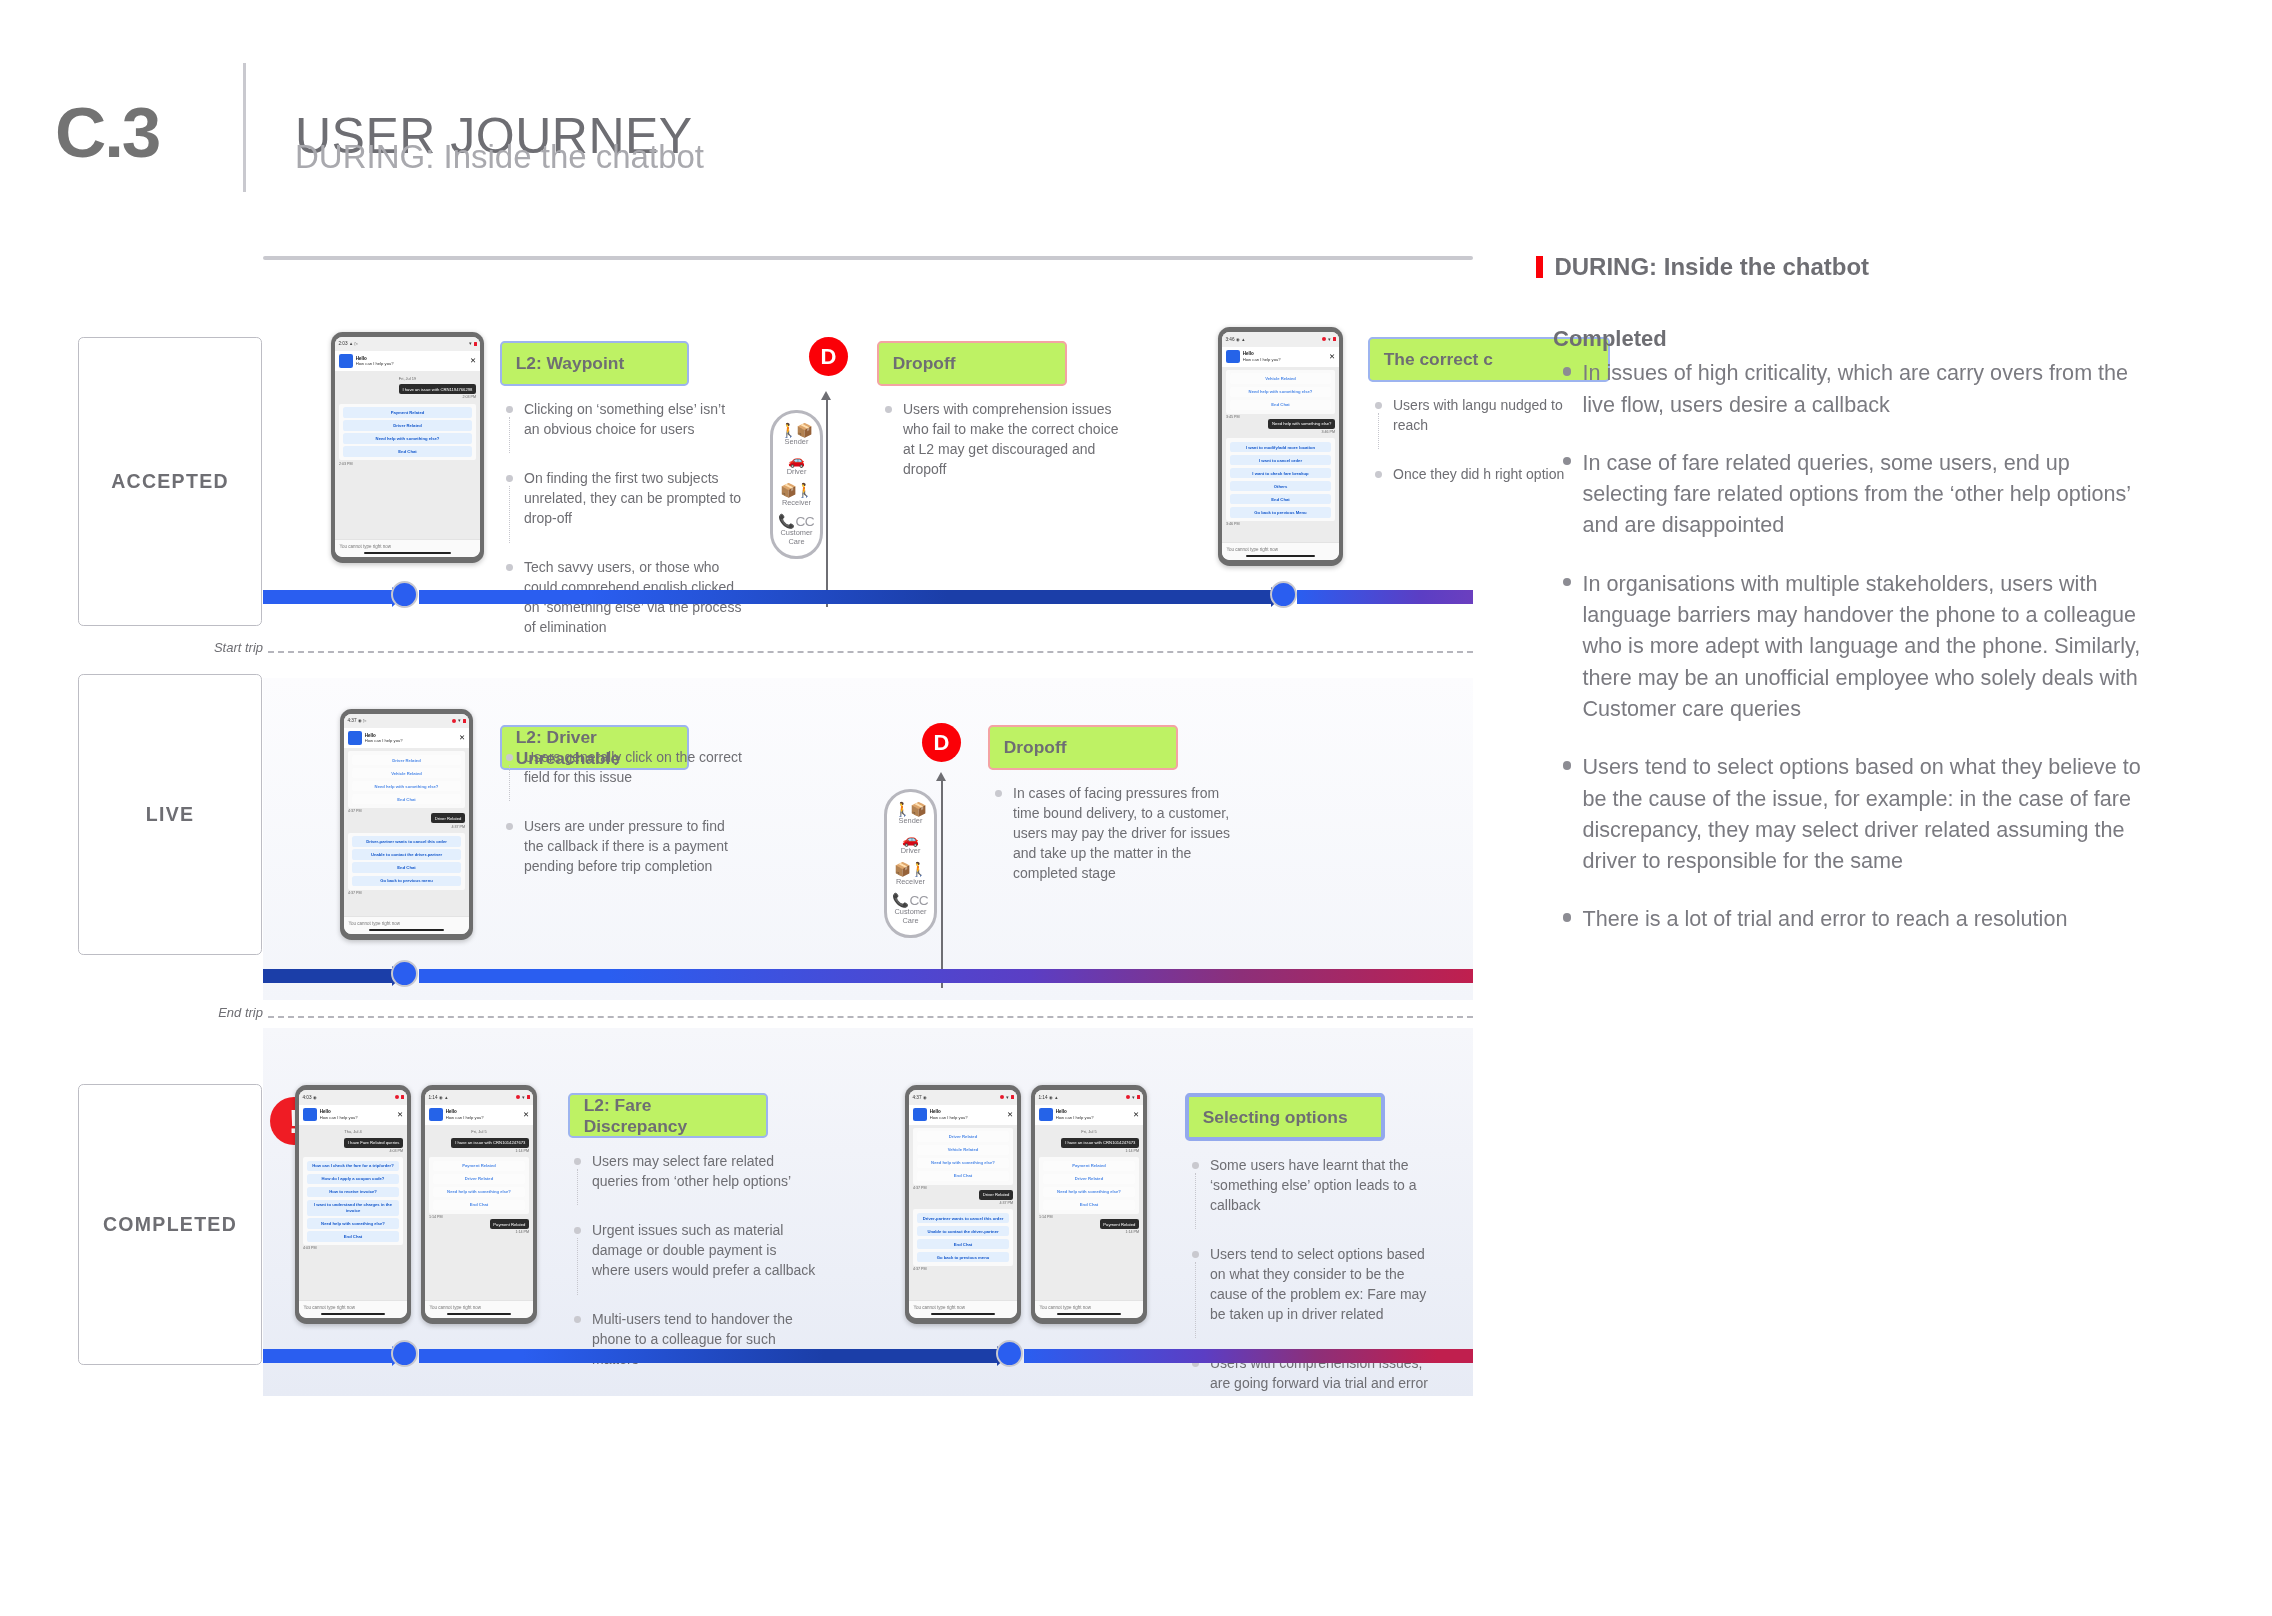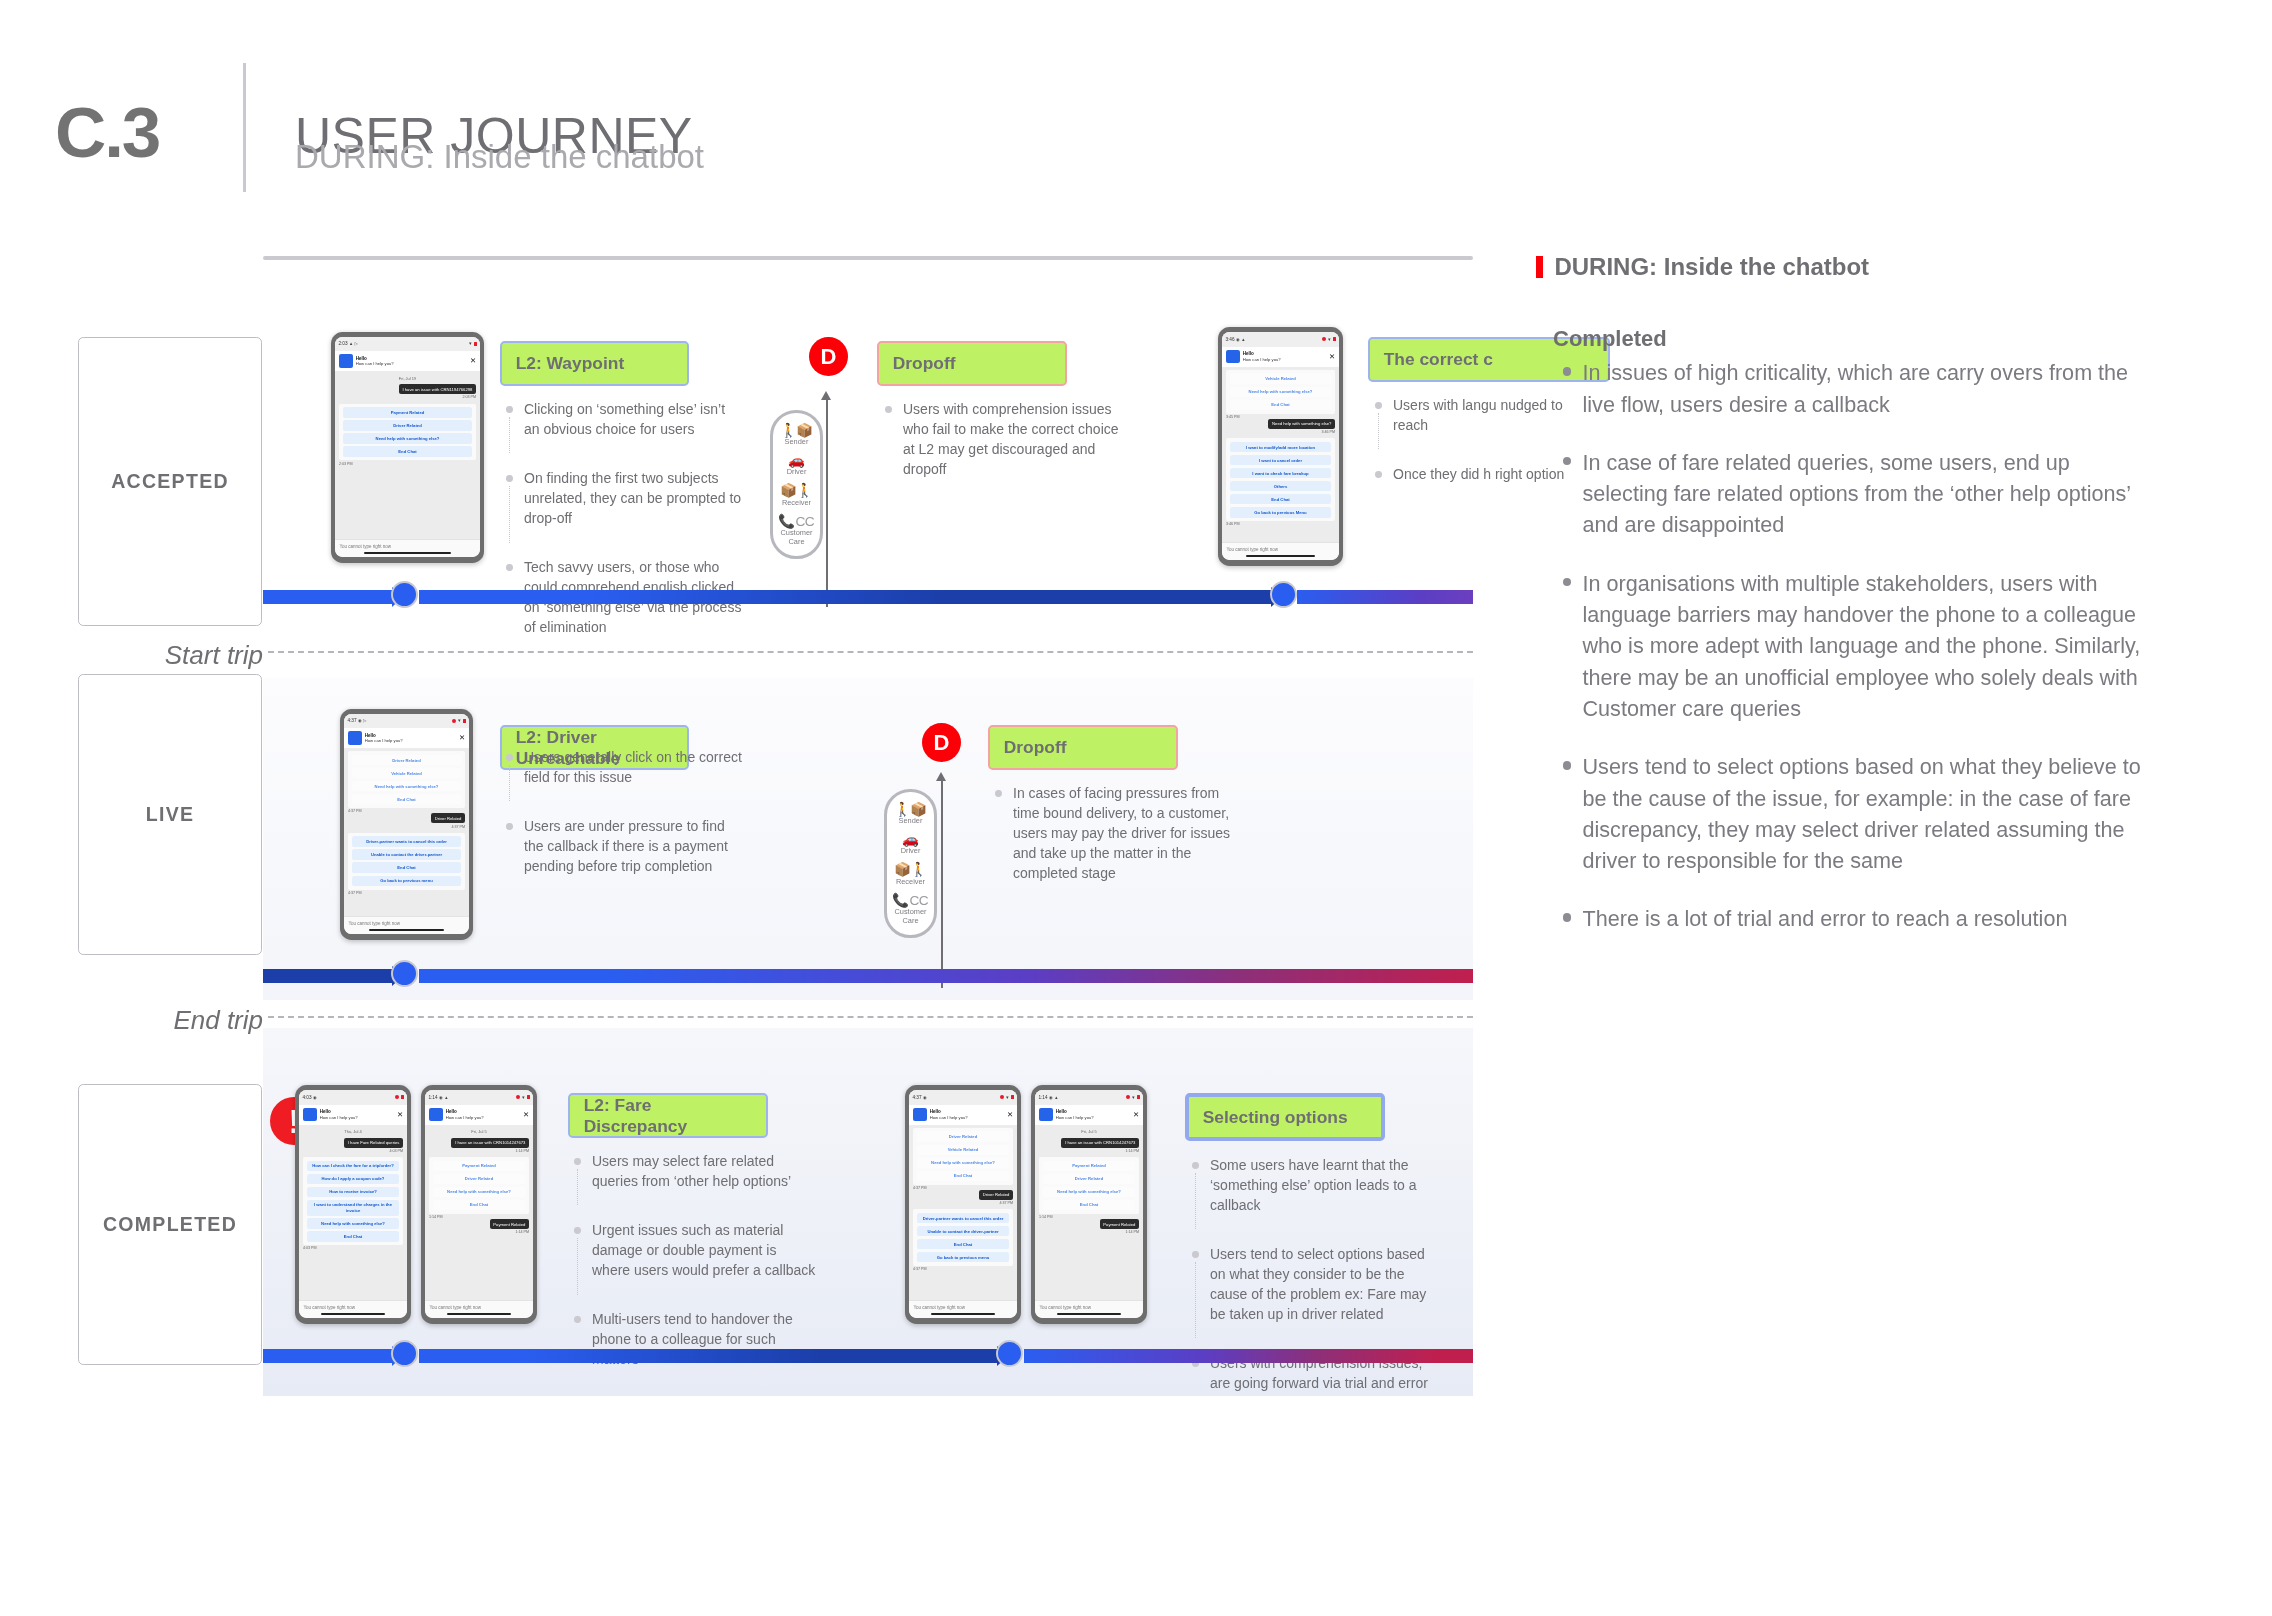--- a/index.html
+++ b/index.html
@@ -40,21 +40,21 @@
     position:absolute; left:78px; width:184px;
     border:1.6px solid #bdbdc4; border-radius:5.3px; background:#ffffff;
     display:flex; align-items:center; justify-content:center;
   }
   .stage-box .lbl { font-size:19.5px; font-weight:700; color:#6e6e73; letter-spacing:1.3px; }
   .stage-accepted { top:337px; height:289px; }
   .stage-live { top:674px; height:281px; }
   .stage-completed { top:1084px; height:281px; }
 
   .trip-mark {
-    position:absolute; font-size:26px; font-style:italic; color:#6e6e73; text-align:right; width:179px;
+    position:absolute; font-size:13px; font-style:italic; color:#6e6e73; text-align:right; width:179px;
   }
   .trip-start { left:84px; top:640px; }
   .trip-end { left:84px; top:1005px; }
 
   
   .dash-sep { position:absolute; left:268px; width:1205px; height:0; border-top:2.6px dashed #b5b5bc; }
   .dash1 { top:651px; }
   .dash2 { top:1016px; }
 
   

